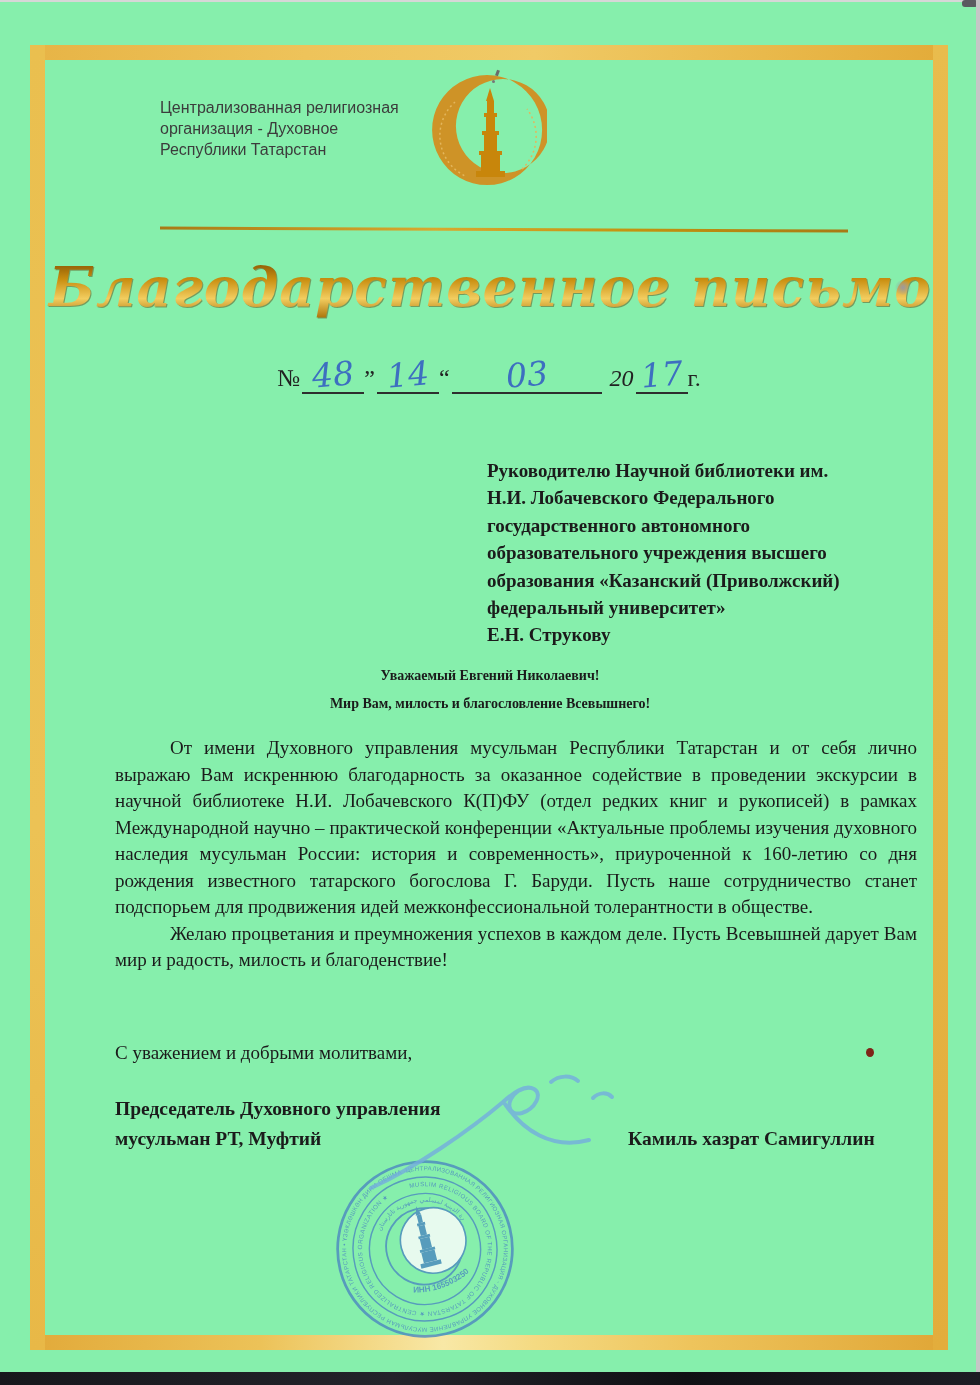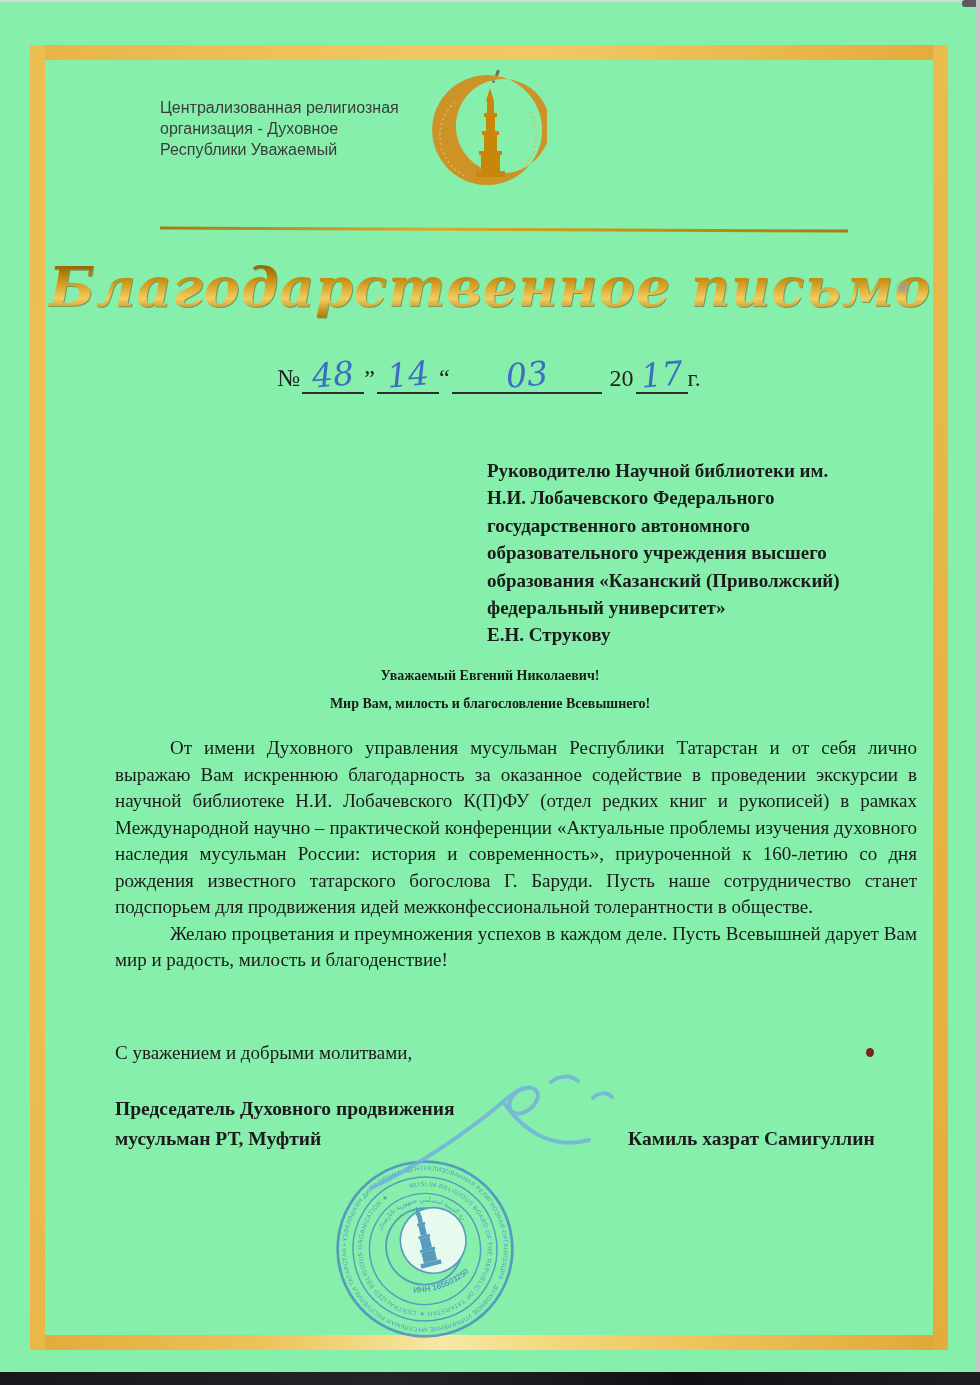--- a/index.html
+++ b/index.html
@@ -79,21 +79,21 @@
   <div class="scan-bottom"></div>
 
   <div class="frame-strip f-top"></div>
   <div class="frame-strip f-bottom"></div>
   <div class="frame-strip f-left"></div>
   <div class="frame-strip f-right"></div>
 
   <div class="hdr-left">
     <div>Централизованная религиозная</div>
     <div>организация - Духовное</div>
-    <div>Республики Уважаемый</div>
+    <div>Республики Татарстан</div>
   </div>
 
   <div class="logo">
     <svg width="120" height="142" viewBox="0 0 120 142">
       <path fill="#CE9327" fill-rule="evenodd" d="M60,11 A55,55 0 1 0 60.2,11 Z M76,15 A47,47 0 1 1 75.8,15 Z"></path>
       <path fill="none" stroke="#E3B65C" stroke-width="1.5" stroke-dasharray="2,3" d="M28,38 A45,45 0 0 0 38,112 M95,105 A45,45 0 0 0 100,45"></path>
       <g fill="#C8860B">
         <polygon points="63,24 67,37 59,37"></polygon>
         <rect x="60" y="37" width="7" height="12"></rect>
         <rect x="57" y="49" width="13" height="4"></rect>
@@ -118,21 +118,21 @@
       <span class="hand">48</span>
     </span>
     <span class="lbl q">”</span>
     <span class="slot s2">
       <span class="hand">14</span>
     </span>
     <span class="lbl q">“</span>
     <span class="slot s3">
       <span class="hand">03</span>
     </span>
-    <span class="lbl" style="padding-left:8px;">20</span>
+    <span class="lbl" style="padding-left:8px;font-style:italic;">20</span>
     <span class="slot s4">
       <span class="hand">17</span>
     </span>
     <span class="lbl">г.</span>
   </div>
 
   <div class="addr">
     <div>Руководителю Научной библиотеки им.</div>
     <div>Н.И. Лобачевского Федерального</div>
     <div>государственного автономного</div>
@@ -148,21 +148,21 @@
   </div>
 
   <div class="body-text">
     <p>От имени Духовного управления мусульман Республики Татарстан и от себя лично выражаю Вам искреннюю благодарность за оказанное содействие в проведении экскурсии в научной библиотеке Н.И. Лобачевского К(П)ФУ (отдел редких книг и рукописей) в рамках Международной научно – практической конференции «Актуальные проблемы изучения духовного наследия мусульман России: история и современность», приуроченной к 160-летию со дня рождения известного татарского богослова Г. Баруди.  Пусть наше сотрудничество станет подспорьем для продвижения идей межконфессиональной толерантности в обществе.</p>
     <p>Желаю процветания и преумножения успехов в каждом деле. Пусть Всевышней дарует Вам мир и радость, милость и благоденствие!</p>
   </div>
 
   <div class="closing">С уважением и добрыми молитвами,</div>
 
   <div class="sig-title">
-    <div>Председатель Духовного продвижения</div>
+    <div>Председатель Духовного управления</div>
     <div>мусульман РТ, Муфтий</div>
   </div>
   <div class="sig-name">Камиль хазрат Самигуллин</div>
 
   <div class="stamp">
     <svg width="182" height="182" viewBox="0 0 200 200">
       <g stroke="#4d8ac0" fill="none">
         <circle cx="100" cy="100" r="96" stroke-width="3"></circle>
         <circle cx="100" cy="100" r="79" stroke-width="1.6"></circle>
         <circle cx="100" cy="100" r="61" stroke-width="1.6"></circle>

